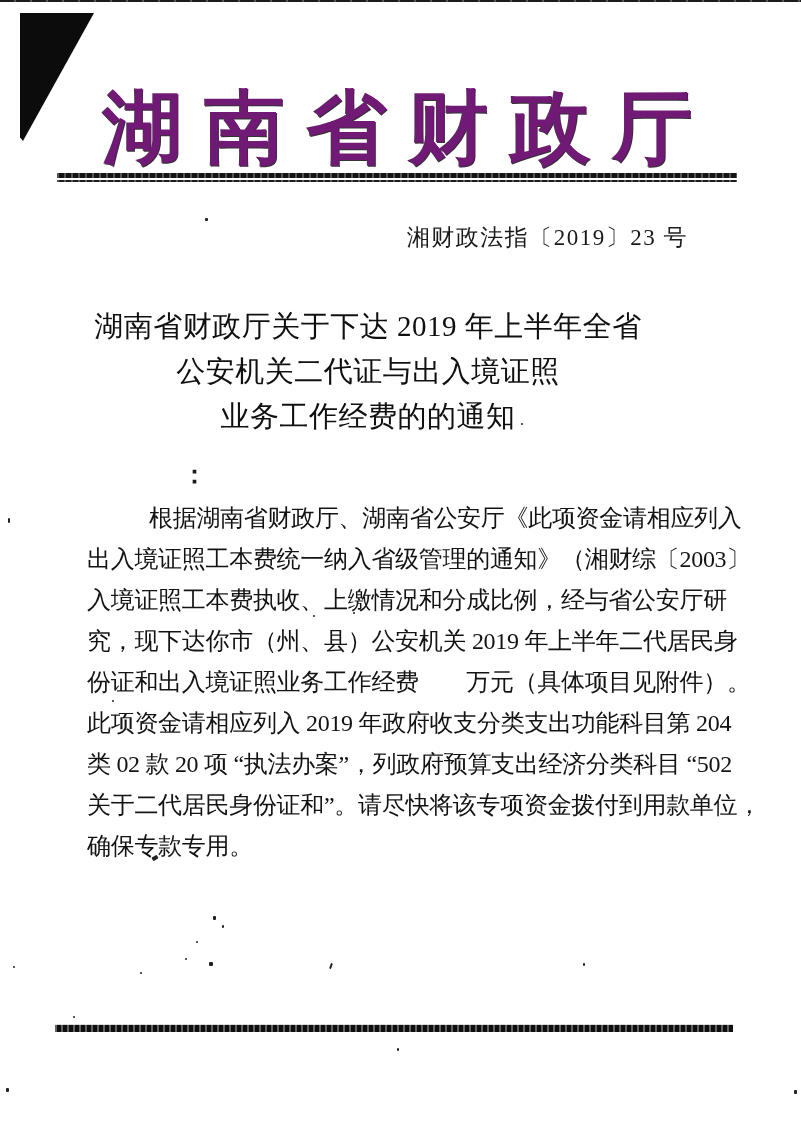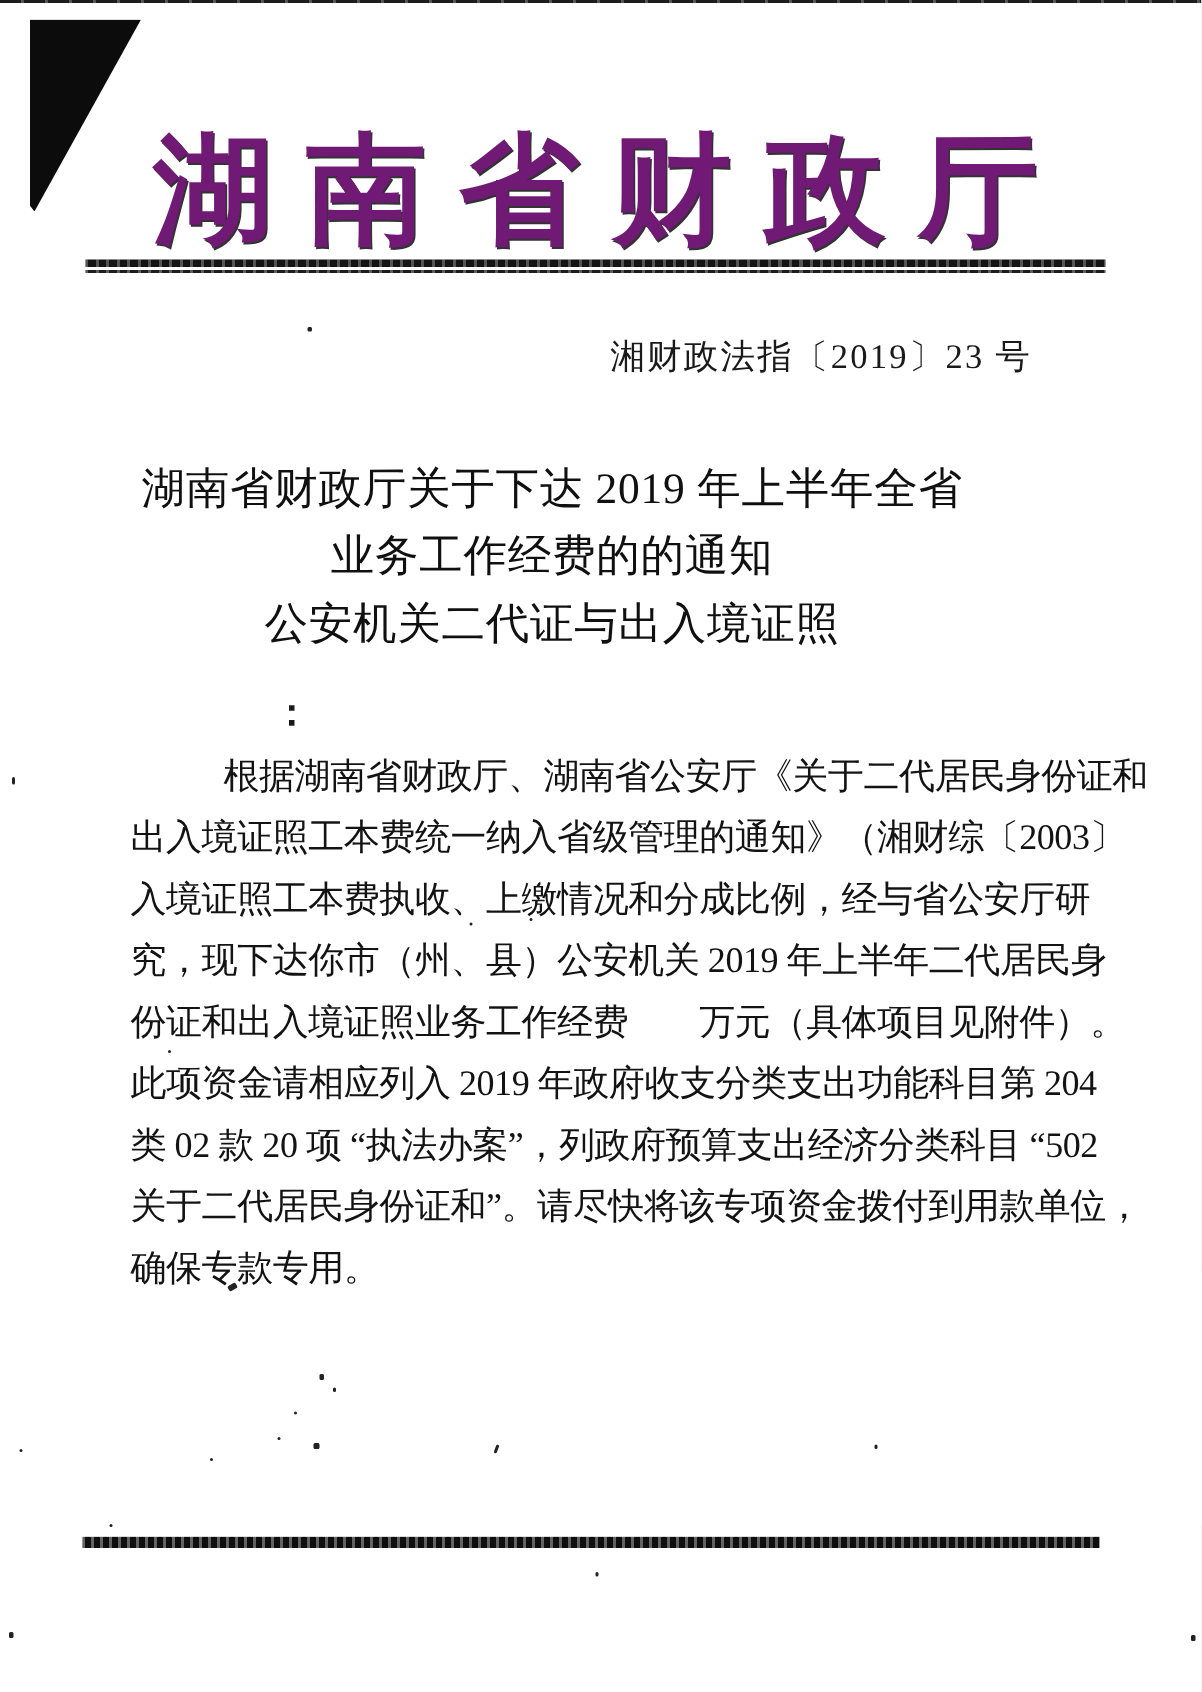--- a/index.html
+++ b/index.html
@@ -111,28 +111,28 @@
   <div class="corner-triangle"></div>
 
   <div class="agency-name">湖南省财政厅</div>
 
   <div class="header-rule"></div>
 
   <div class="doc-number">湘财政法指〔2019〕23 号</div>
 
   <div class="notice-title">
     <div class="t-line">湖南省财政厅关于下达 2019 年上半年全省</div>
+    <div class="t-line">公安机关二代证与出入境证照</div>
     <div class="t-line">业务工作经费的的通知</div>
-    <div class="t-line">公安机关二代证与出入境证照</div>
   </div>
 
   <div class="salutation-colon">：</div>
 
   <div class="body-text">
-    <div class="body-line indent">根据湖南省财政厅、湖南省公安厅《关于二代居民身份证和</div>
+    <div class="body-line indent">根据湖南省财政厅、湖南省公安厅《此项资金请相应列入</div>
     <div class="body-line">出入境证照工本费统一纳入省级管理的通知》（湘财综〔2003〕</div>
     <div class="body-line">入境证照工本费执收、上缴情况和分成比例，经与省公安厅研</div>
     <div class="body-line">究，现下达你市（州、县）公安机关 2019 年上半年二代居民身</div>
     <div class="body-line">份证和出入境证照业务工作经费　　万元（具体项目见附件）。</div>
     <div class="body-line">此项资金请相应列入 2019 年政府收支分类支出功能科目第 204</div>
     <div class="body-line">类 02 款 20 项 “执法办案”，列政府预算支出经济分类科目 “502</div>
     <div class="body-line">关于二代居民身份证和”。请尽快将该专项资金拨付到用款单位，</div>
     <div class="body-line">确保专款专用。</div>
   </div>
 

